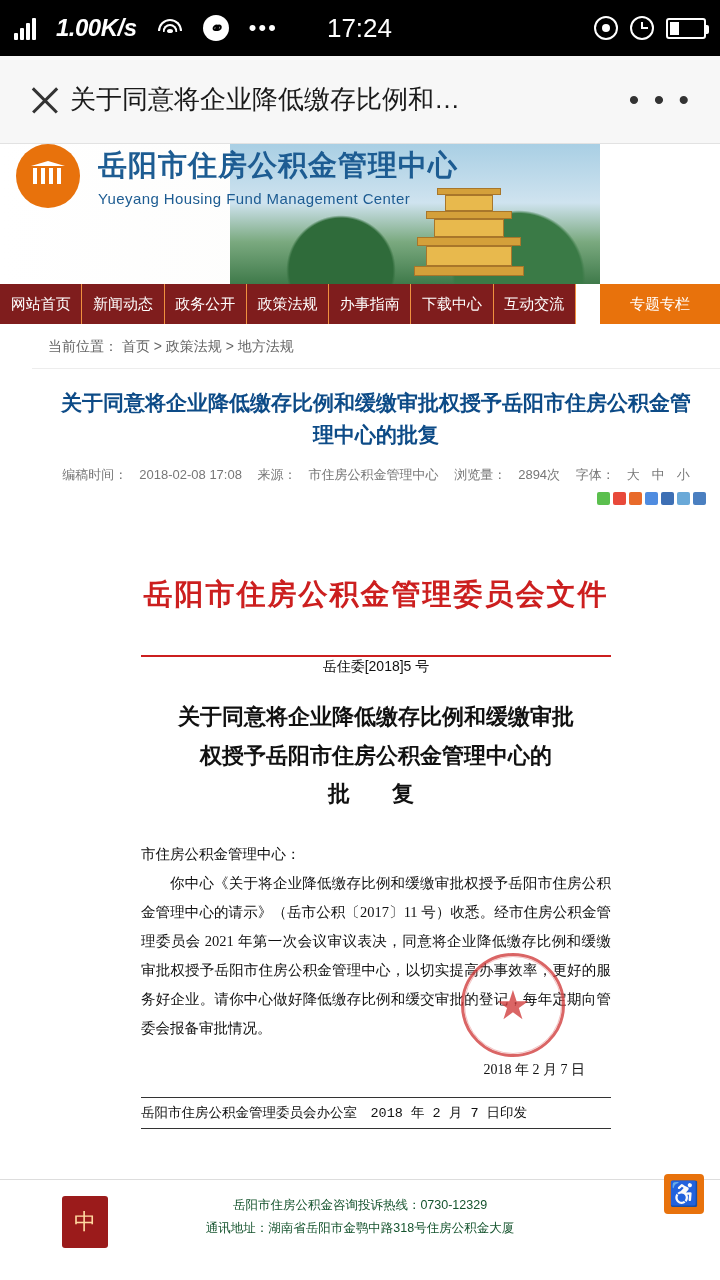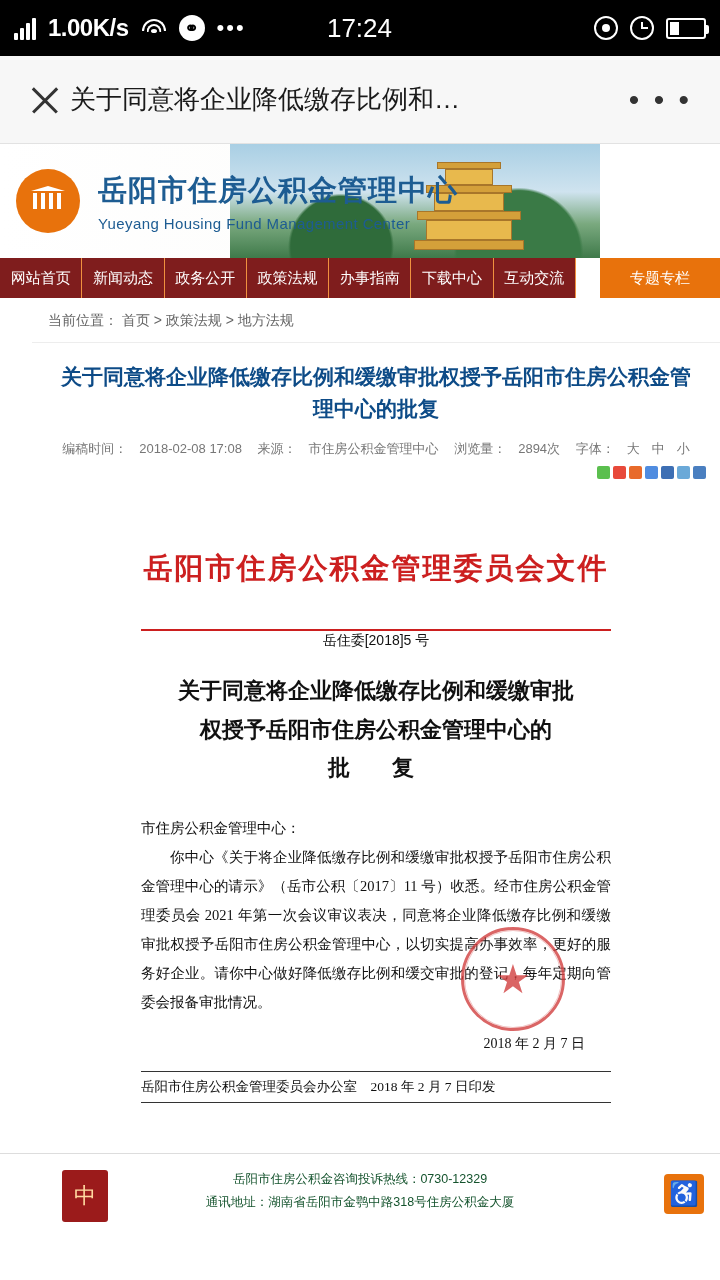--- a/index.html
+++ b/index.html
@@ -14,21 +14,21 @@
   
   .statusbar {
     height:56px;
     background:#000;
     color:#fff;
     display:flex;
     align-items:center;
     padding:0 14px;
     position:relative;
   }
-  .sb-left { display:flex; align-items:center; gap:12px; }
+  .sb-left { display:flex; align-items:center; gap:20px;font-style:italic; }
   .signal-bars { display:flex; align-items:flex-end; gap:2px; height:24px; }
   .signal-bars i { display:block; width:4px; background:#fff; border-radius:1px; }
   .signal-bars i:nth-child(1){height:7px;}
   .signal-bars i:nth-child(2){height:12px;}
   .signal-bars i:nth-child(3){height:17px;}
   .signal-bars i:nth-child(4){height:22px;}
   .net-speed { font-size:24px; font-weight:bold; letter-spacing:-0.5px; }
   .wifi-ic { width:26px; height:22px; position:relative; }
   .wifi-ic span { position:absolute; left:50%; transform:translateX(-50%); border:2.5px solid #fff; border-bottom:none; border-radius:50% 50% 0 0 / 100% 100% 0 0; }
   .wifi-ic span:nth-child(1){ width:24px; height:12px; top:2px; }
@@ -73,26 +73,26 @@
     font-size:26px;
     color:#1a1a1a;
     white-space:nowrap;
     overflow:hidden;
     text-overflow:ellipsis;
   }
   .more-dots { font-size:30px; color:#333; letter-spacing:3px; margin-left:10px; cursor:pointer; }
 
   
   .banner {
-    height:114px;
+    height:140px;
     background:linear-gradient(90deg,#ffffff 0%,#fdfdfc 38%,#e8eef2 50%,#9fb6c4 62%,#5f86a0 74%,#3f6d88 100%);
     position:relative;
     overflow:hidden;
     display:flex;
-    align-items:center;
+    align-items:flex-start;
   }
   .banner .photo {
     position:absolute; right:120px; top:0; bottom:0; width:370px;
     background:
       radial-gradient(circle at 30% 90%, #2f6b3a 0 18%, transparent 19%),
       radial-gradient(circle at 78% 95%, #3a7a46 0 20%, transparent 21%),
       linear-gradient(180deg,#a9cfe4 0%,#cfe3ef 42%,#7aa97f 70%,#3f7a4a 100%);
   }
   .banner .pagoda {
     position:absolute; right:176px; bottom:8px; width:150px; height:92px;
@@ -192,21 +192,21 @@
   .doc-title .l3 { letter-spacing:10px; }
   .doc-body {
     font-size:14.5px; line-height:2.0; margin-top:26px; text-align:justify;
     font-family:"Liberation Serif", serif;
   }
   .doc-body p { text-indent:0; }
   .doc-body .ind { text-indent:2em; }
   .doc-date { text-align:right; font-size:14px; margin-top:18px; padding-right:26px; font-family:"Liberation Serif", serif; }
   .doc-foot {
     margin-top:18px; font-size:13.5px; border-top:1px solid #333; border-bottom:1px solid #333;
-    padding:6px 0; font-family:Liberation Serif, serif;
+    padding:6px 0; font-family:Liberation Mono, monospace;
   }
   .seal {
     position:absolute; right:46px; bottom:72px; width:104px; height:104px;
     border:3px solid #d03a3a; border-radius:50%; opacity:.78;
     display:flex; align-items:center; justify-content:center;
   }
   .seal .star { color:#d03a3a; font-size:40px; line-height:1; }
   .seal .ring-text {
     position:absolute; inset:0; border-radius:50%;
     border:1px solid rgba(208,58,58,.4);

